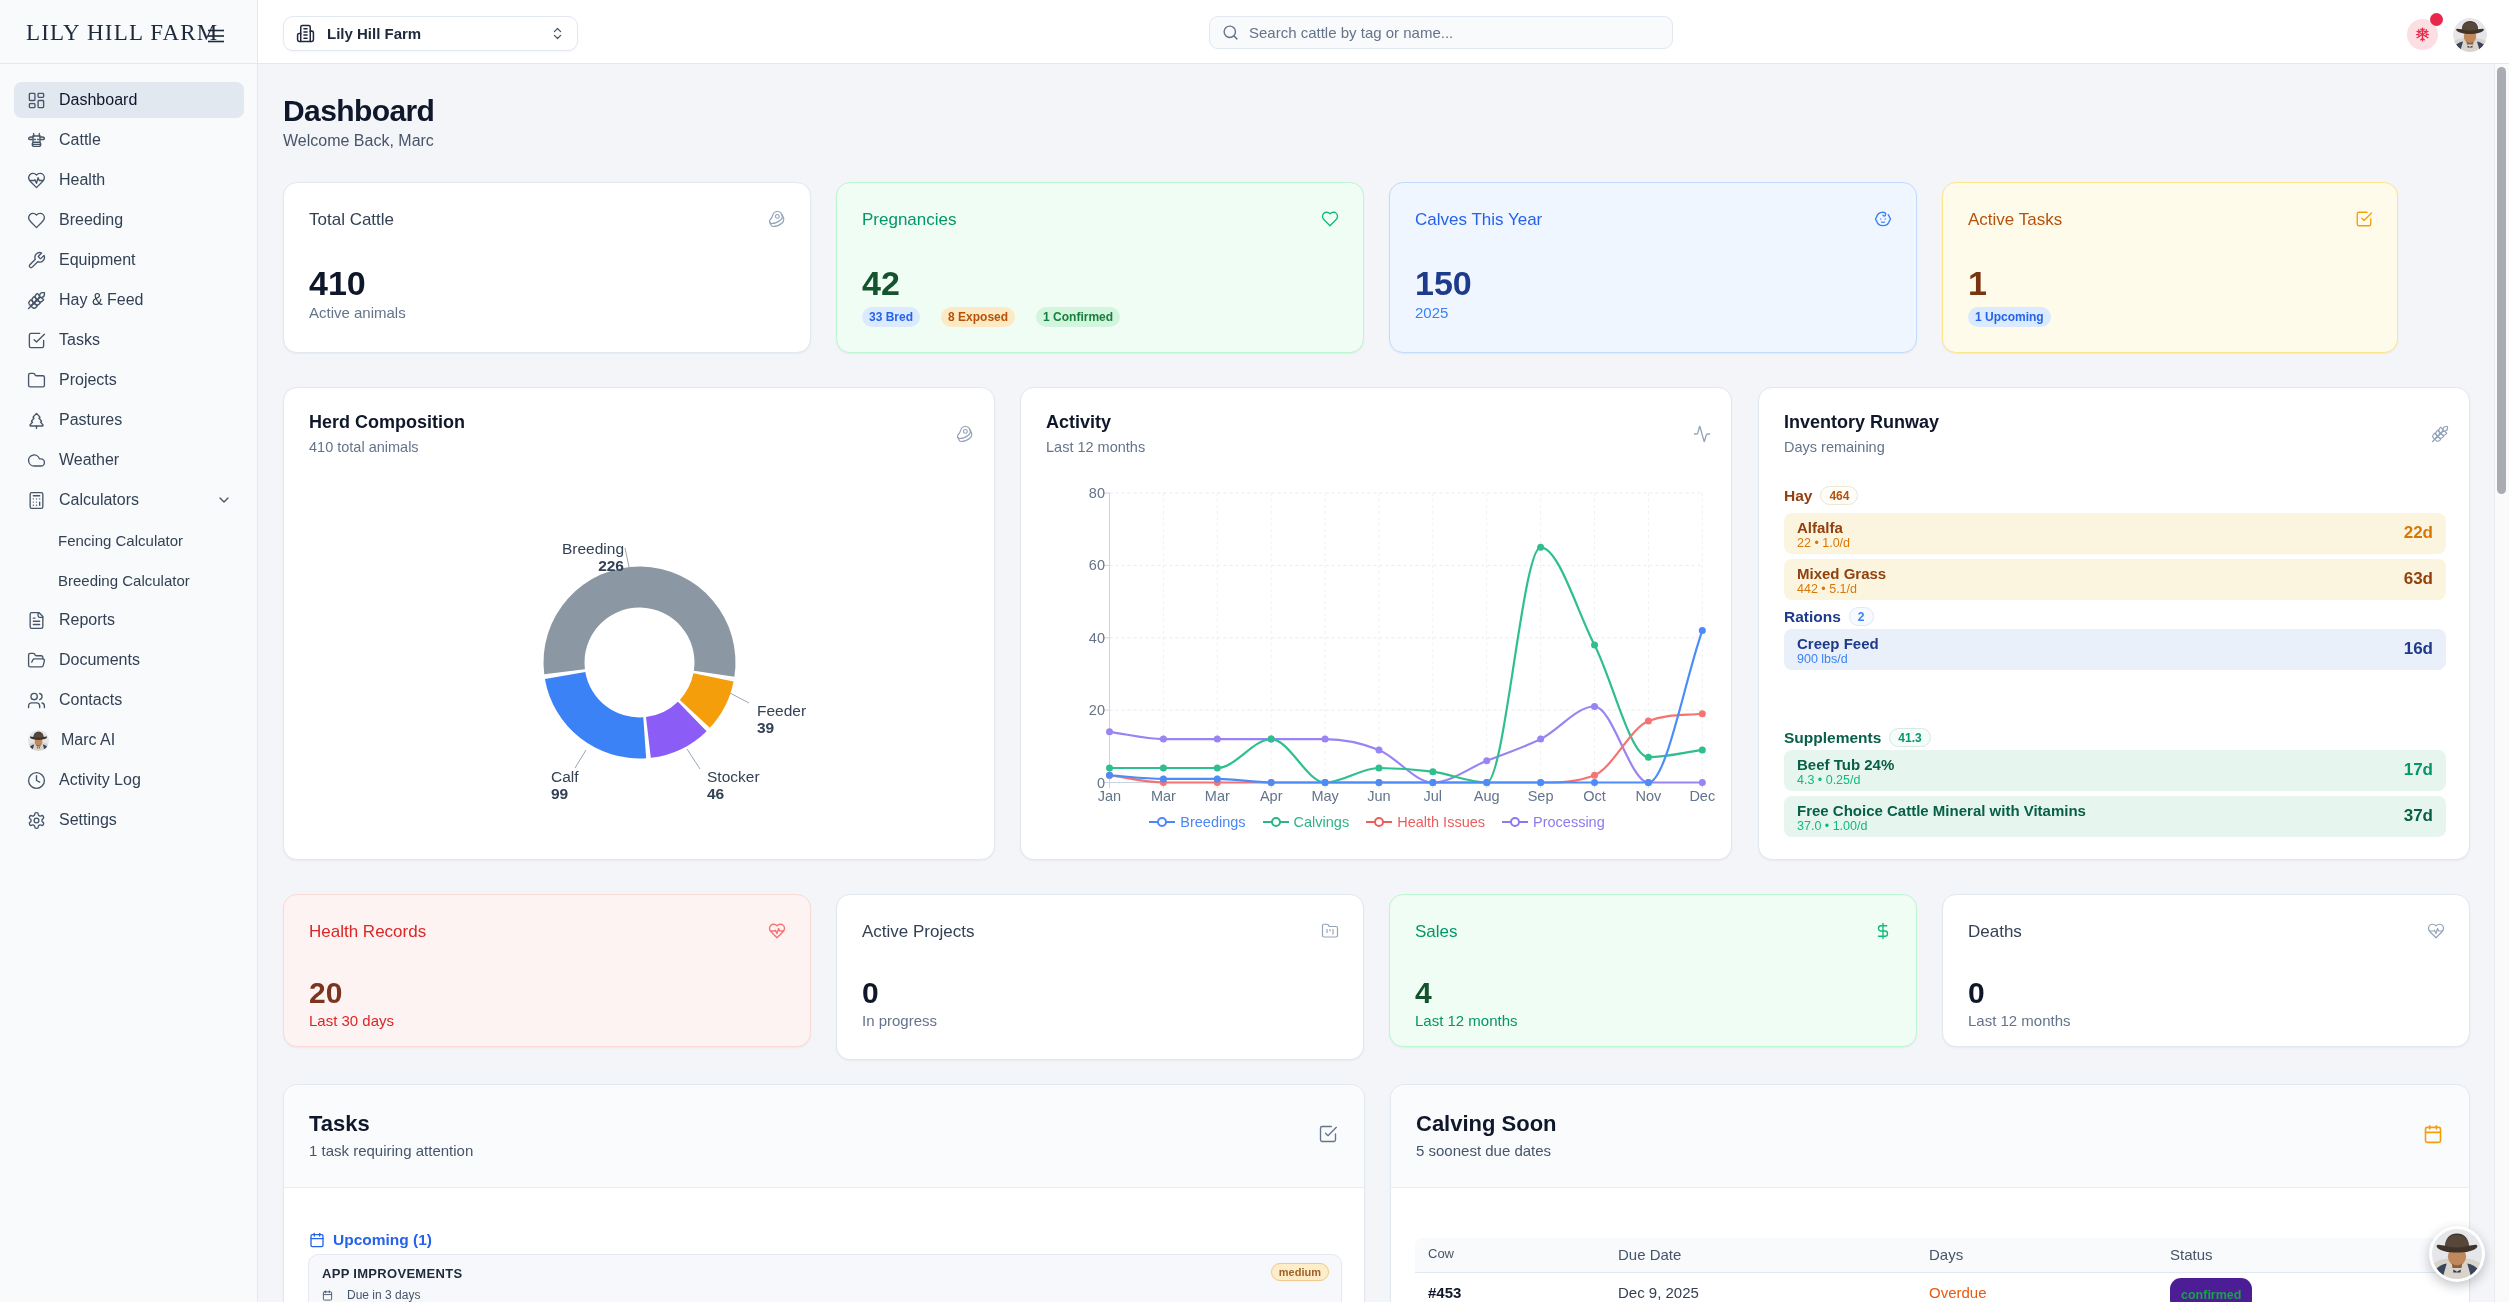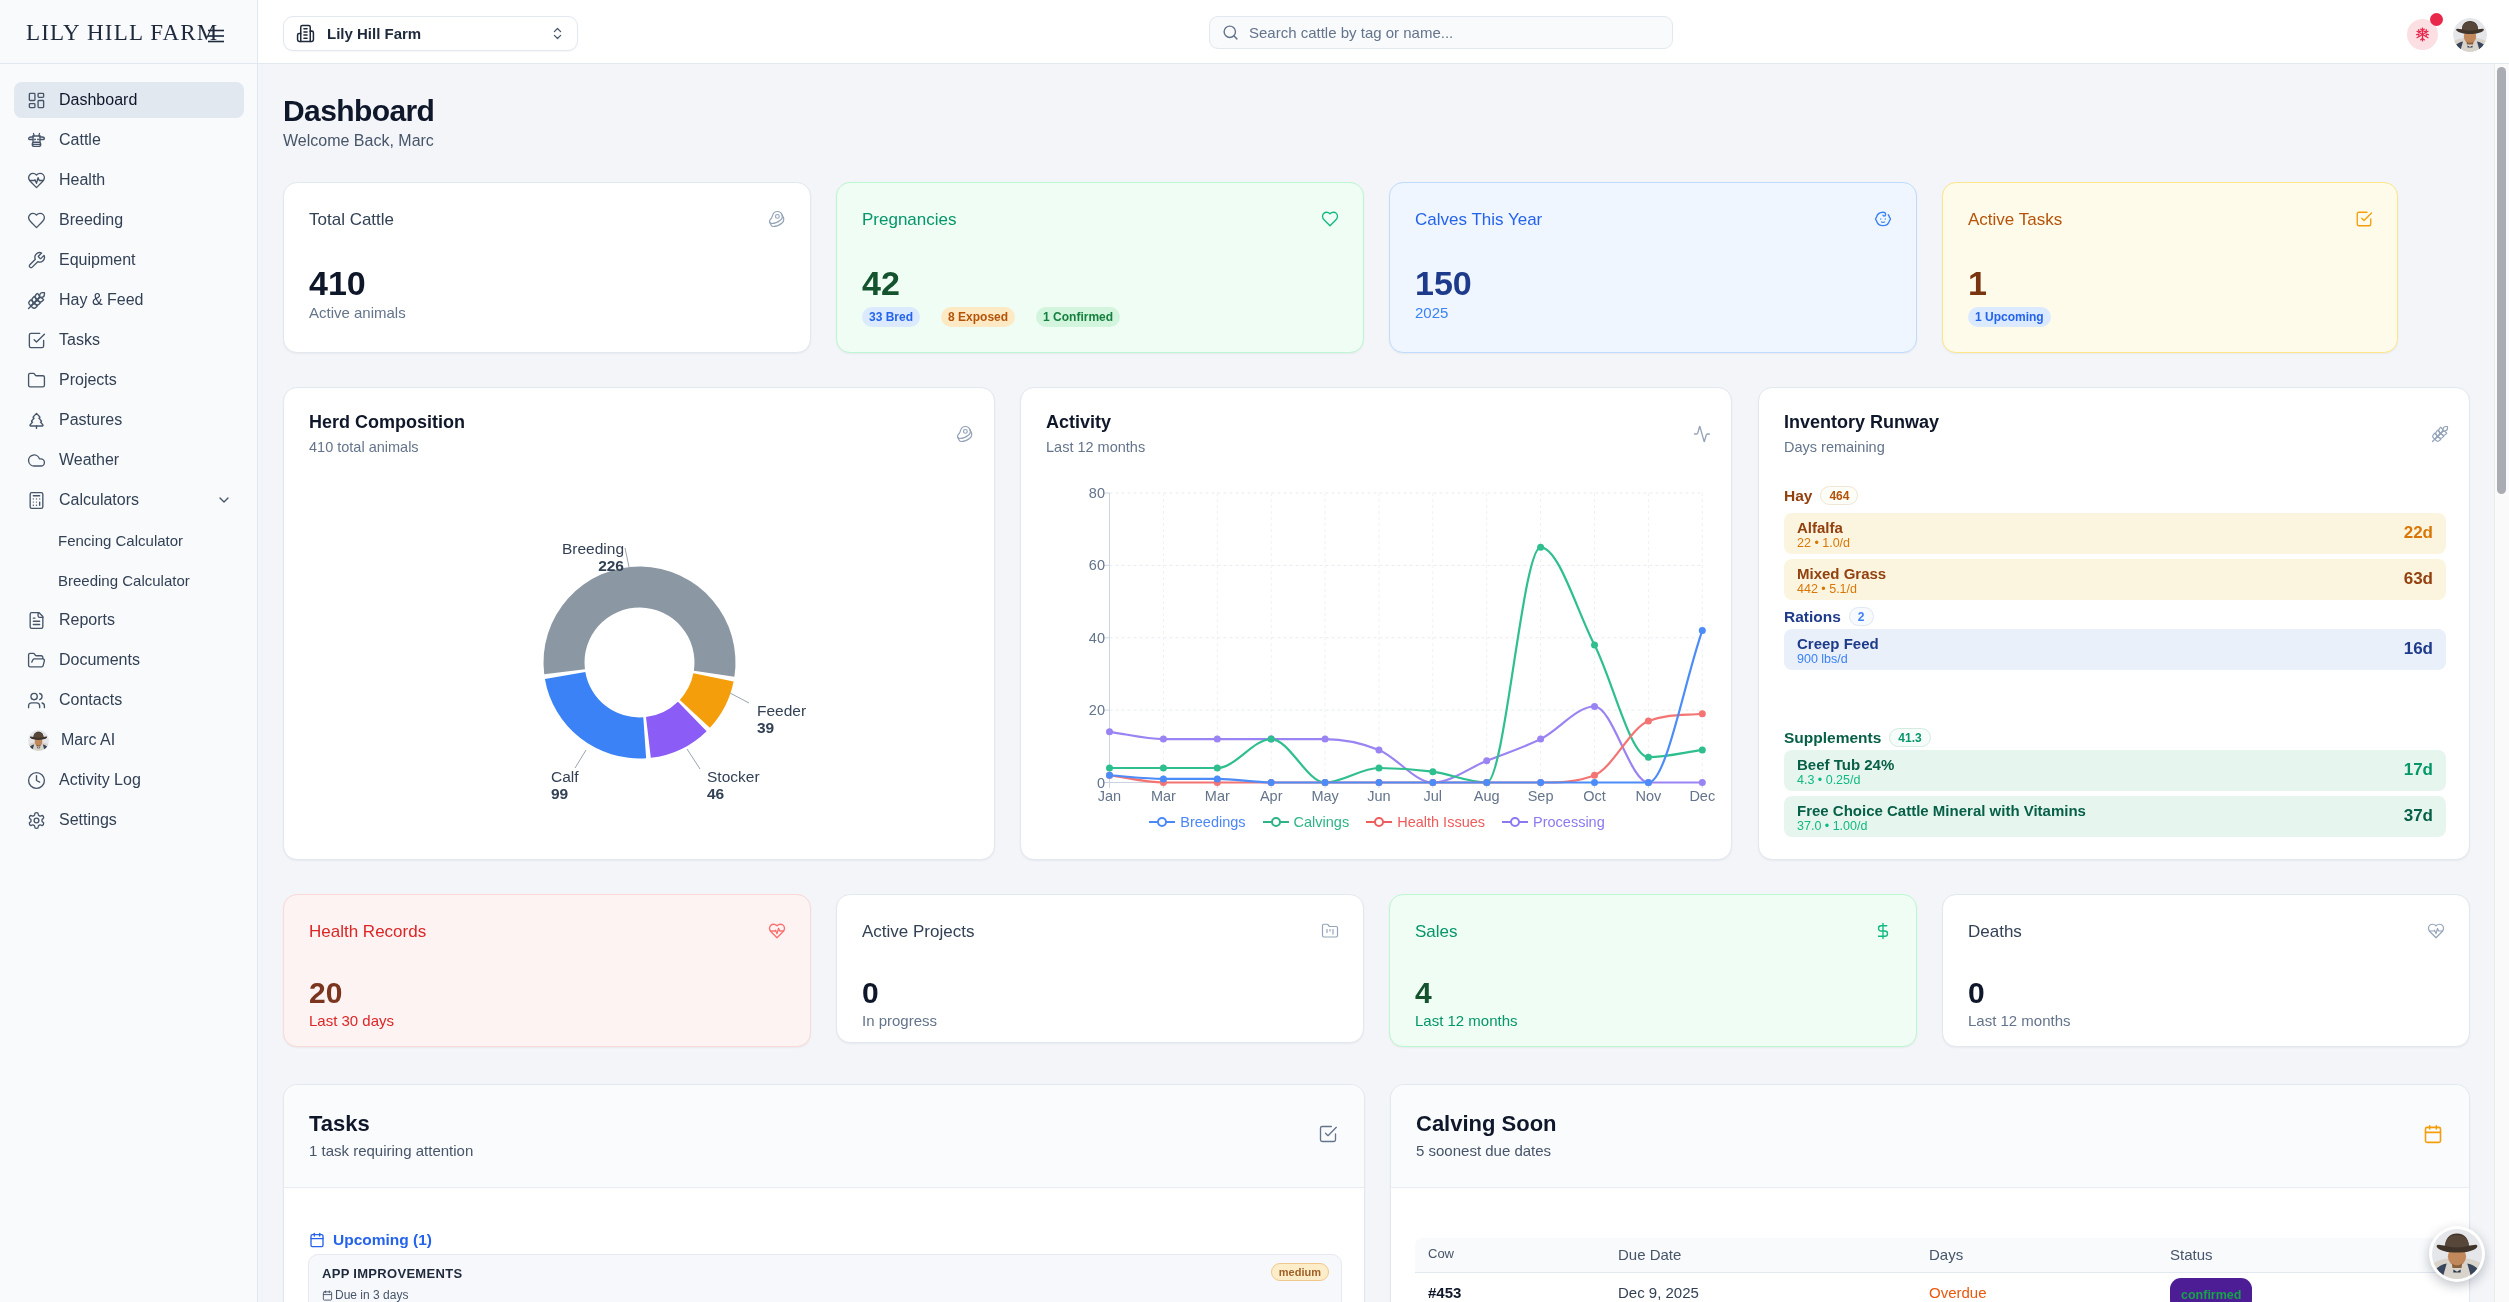--- a/index.html
+++ b/index.html
@@ -557,21 +557,21 @@
 <div class="t" style="color:#dc2626">Health Records</div>
       <span class="ic" style="color:#f87171">
         <svg class="li " width="18" height="18" viewBox="0 0 24 24" fill="none" stroke="currentColor" stroke-width="1.8" stroke-linecap="round" stroke-linejoin="round">
           <path d="M19 14c1.49-1.46 3-3.21 3-5.5A5.5 5.5 0 0 0 16.5 3c-1.76 0-3 .5-4.5 2-1.5-1.5-2.74-2-4.5-2A5.5 5.5 0 0 0 2 8.5c0 2.3 1.5 4.05 3 5.5l7 7Z"></path>
           <path d="M3.22 12H9.5l.5-1 2 4.5 2-7 1.5 3.5h5.27"></path>
         </svg>
       </span>
 <div class="num" style="color:#7b341e;top:81px;font-size:30px">20</div>
       <div class="lbl" style="color:#dc2626;top:117px">Last 30 days</div>
     </div>
-<div class="card stat" style="left:578px;top:830px;width:528px;height:149px">
+<div class="card stat" style="left:578px;top:830px;width:528px;height:166px">
 <div class="t">Active Projects</div>
       <span class="ic" style="color:#94a3b8">
         <svg class="li " width="18" height="18" viewBox="0 0 24 24" fill="none" stroke="currentColor" stroke-width="1.6" stroke-linecap="round" stroke-linejoin="round">
           <path d="M4 20h16a2 2 0 0 0 2-2V8a2 2 0 0 0-2-2h-7.93a2 2 0 0 1-1.66-.9l-.82-1.2A2 2 0 0 0 7.93 3H4a2 2 0 0 0-2 2v13c0 1.1.9 2 2 2Z"></path>
           <path d="M8 10v4"></path>
           <path d="M12 10v2"></path>
           <path d="M16 10v6"></path>
         </svg>
       </span>
 <div class="num" style="top:81px;font-size:30px">0</div>
@@ -613,21 +613,21 @@
         <svg class="li " width="16" height="16" viewBox="0 0 24 24" fill="none" stroke="currentColor" stroke-width="2" stroke-linecap="round" stroke-linejoin="round">
           <path d="M8 2v4"></path>
           <path d="M16 2v4"></path>
           <rect width="18" height="18" x="3" y="4" rx="2"></rect>
           <path d="M3 10h18"></path>
         </svg>
         <span>Upcoming (1)</span>
       </div>
 <div style="position:absolute;left:24px;top:169px;width:1034px;height:70px;border:1px solid #e6e9ef;border-radius:10px;background:#f6f8fb">
   <div style="position:absolute;left:13px;top:11px;font-size:13px;font-weight:700;color:#1e293b;letter-spacing:.3px">APP IMPROVEMENTS</div>
-  <div style="position:absolute;left:13px;top:33px;display:flex;align-items:center;gap:2px;color:#475569;font-size:12px">
+  <div style="position:absolute;left:13px;top:33px;display:flex;align-items:center;gap:14px;color:#475569;font-size:12px">
           <svg class="li " width="11" height="11" viewBox="0 0 24 24" fill="none" stroke="currentColor" stroke-width="2" stroke-linecap="round" stroke-linejoin="round">
             <path d="M8 2v4"></path>
             <path d="M16 2v4"></path>
             <rect width="18" height="18" x="3" y="4" rx="2"></rect>
             <path d="M3 10h18"></path>
           </svg>
           <span>Due in 3 days</span>
         </div>
   <div style="position:absolute;right:12px;top:8px;height:18px;padding:0 7px;border:1px solid #f0c88d;background:#fdeec9;color:#a16128;font-size:11px;font-weight:700;border-radius:9px;display:flex;align-items:center">medium</div>
 </div>

